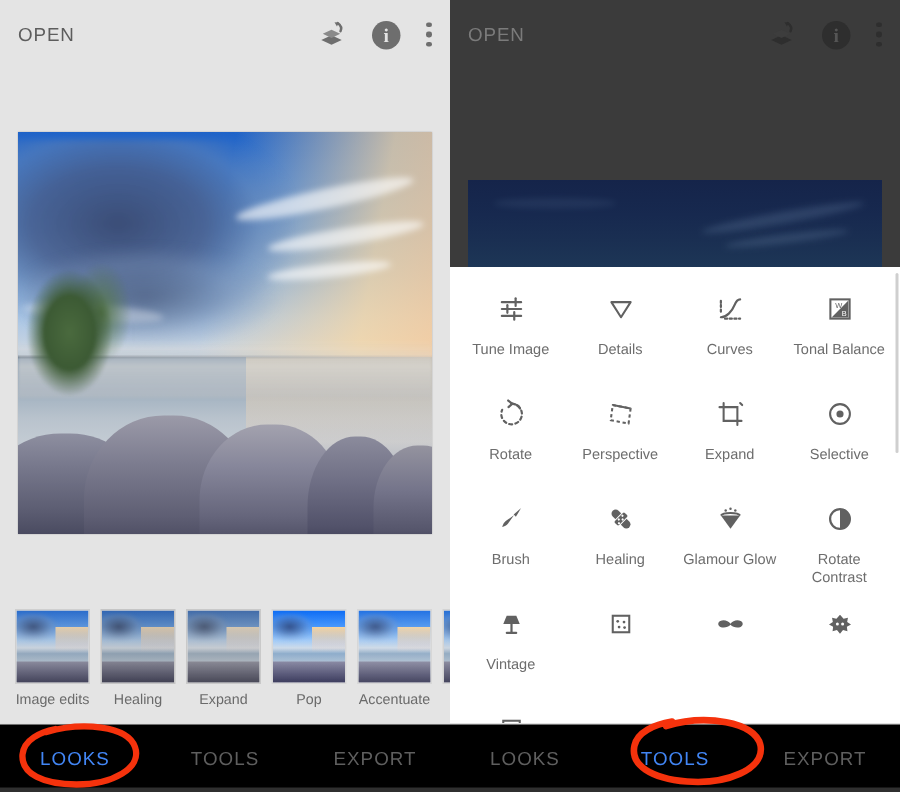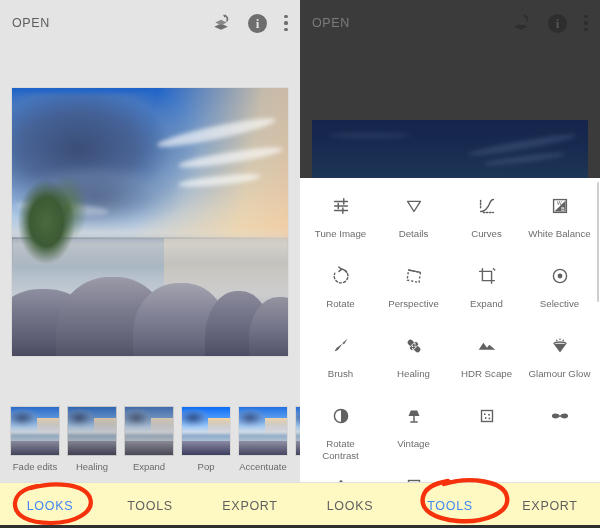--- a/index.html
+++ b/index.html
@@ -130,21 +130,21 @@
   .tcloud { position:absolute; left:-4%; top:4%; width:62%; height:42%;
     background: radial-gradient(ellipse 66% 58% at 44% 44%, rgba(60,76,112,.88), rgba(120,142,176,.35) 62%, rgba(160,180,205,0) 86%); filter: blur(1.2px); }
   .tsun { position:absolute; right:0; top:22%; width:46%; height:36%;
     background: linear-gradient(to bottom, rgba(252,214,160,.85), rgba(245,200,170,.25) 70%, rgba(230,215,205,0)); }
   .trock { position:absolute; left:0; right:0; bottom:0; height:30%;
     background: linear-gradient(to bottom,#8a8a9c,#626278 55%,#43435a); }
 
   
   .bottomnav {
     position: absolute; left: 0; bottom: 0; width: 300px; height: 46px;
-    background: #fef9c3; border-top: 1px solid #e0e0e0;
+    background: #000000; border-top: 1px solid #e0e0e0;
     display: flex; align-items: center;
   }
   .nav-item {
     flex: 1; text-align: center; font-size: 12.5px; letter-spacing: .7px;
     color: #5f5f5f;
   }
   .nav-item.active { color: #4286f5; }
   .bottomnav::after {
     content:''; position:absolute; left:0; right:0; bottom:0; height:3px; background:#2f2f2f;
   }
@@ -249,21 +249,21 @@
 
     <div class="looks-strip">
 
       <div class="look">
         <div class="thumb">
           <div class="tsky"></div>
             <div class="tcloud"></div>
             <div class="tsun"></div>
             <div class="trock"></div>
         </div>
-        <div class="cap">Fade edits</div>
+        <div class="cap">Image edits</div>
       </div>
 
       <div class="look">
         <div class="thumb" style="filter:saturate(.85) brightness(.95);">
           <div class="tsky"></div>
             <div class="tcloud"></div>
             <div class="tsun"></div>
             <div class="trock"></div>
         </div>
         <div class="cap">Healing</div>
@@ -401,21 +401,21 @@
 
         <div class="tool">
           <span class="glyph">
             <svg width="22" height="22" viewBox="0 0 24 24">
               <rect x="5" y="5" width="14" height="14" fill="none" stroke="#616161" stroke-width="1.5"></rect>
               <path d="M5.9 18.1 L18.1 5.9 L18.1 18.1 Z" fill="#616161"></path>
               <text x="8.6" y="11.3" font-size="5.4" font-family="Liberation Sans, sans-serif" fill="#616161">W</text>
               <text x="13.3" y="17" font-size="5.4" font-family="Liberation Sans, sans-serif" fill="#ffffff">B</text>
             </svg>
           </span>
-          <span class="tlabel">White Balance</span>
+          <span class="tlabel">Tonal Balance</span>
         </div>
 
 
         <div class="tool">
           <span class="glyph">
             <svg width="22" height="22" viewBox="0 0 24 24" fill="none" stroke="#616161" stroke-width="1.6" stroke-linecap="round">
               <path d="M12 4.5 A7.5 7.5 0 1 1 5.2 9" stroke-dasharray="2.2 2.4"></path>
               <path d="M12 4.5 A7.5 7.5 0 0 1 18.2 8"></path>
               <path d="M9.6 2.2 L12.6 4.6 L9.8 7.0"></path>
             </svg>
@@ -474,28 +474,20 @@
                 <circle cx="11.1" cy="9.6" r=".8" fill="#ffffff"></circle>
                 <circle cx="13.1" cy="11.4" r=".8" fill="#ffffff"></circle>
                 <circle cx="11.1" cy="13.4" r=".8" fill="#ffffff"></circle>
                 <circle cx="13.1" cy="15.2" r=".8" fill="#ffffff"></circle>
               </g>
             </svg>
           </span>
           <span class="tlabel">Healing</span>
         </div>
 
-        <div class="tool">
-          <span class="glyph">
-            <svg width="22" height="22" viewBox="0 0 24 24">
-              <path d="M3 16 L8 8.5 L12 14 L14.5 10.5 L21 16 Z" fill="#616161"></path>
-            </svg>
-          </span>
-          <span class="tlabel">HDR Scape</span>
-        </div>
 
         <div class="tool">
           <span class="glyph">
             <svg width="22" height="22" viewBox="0 0 24 24">
               <path d="M5 9.5 L19 9.5 L12 19 Z" fill="#616161"></path>
               <path d="M5 9.5 C6.5 7 17.5 7 19 9.5" fill="none" stroke="#616161" stroke-width="1.4"></path>
               <circle cx="8.5" cy="5.8" r=".9" fill="#616161"></circle>
               <circle cx="12" cy="4.6" r=".9" fill="#616161"></circle>
               <circle cx="15.5" cy="5.8" r=".9" fill="#616161"></circle>
             </svg>

